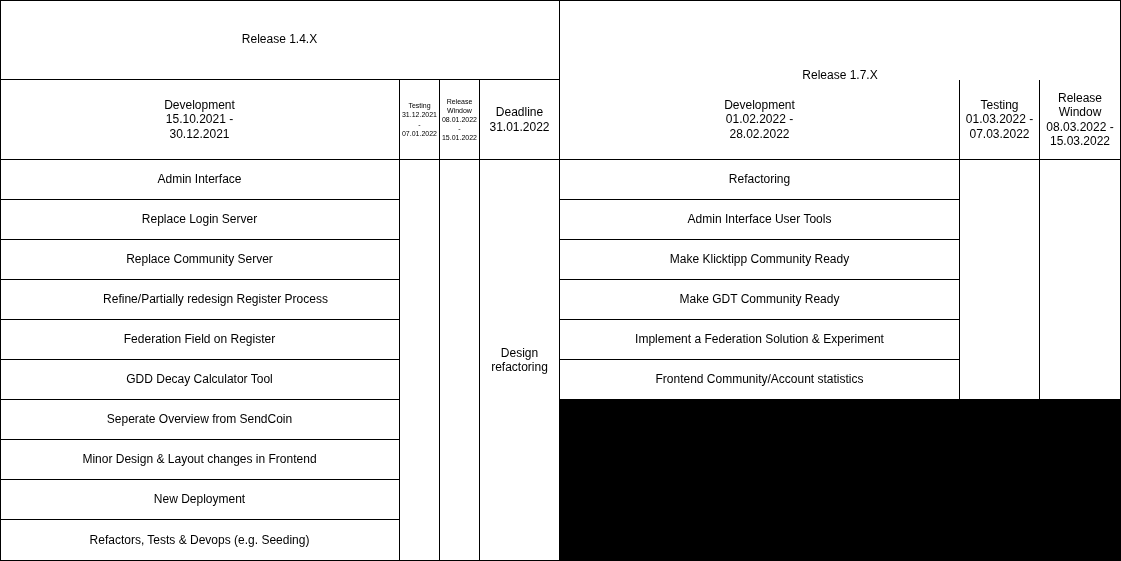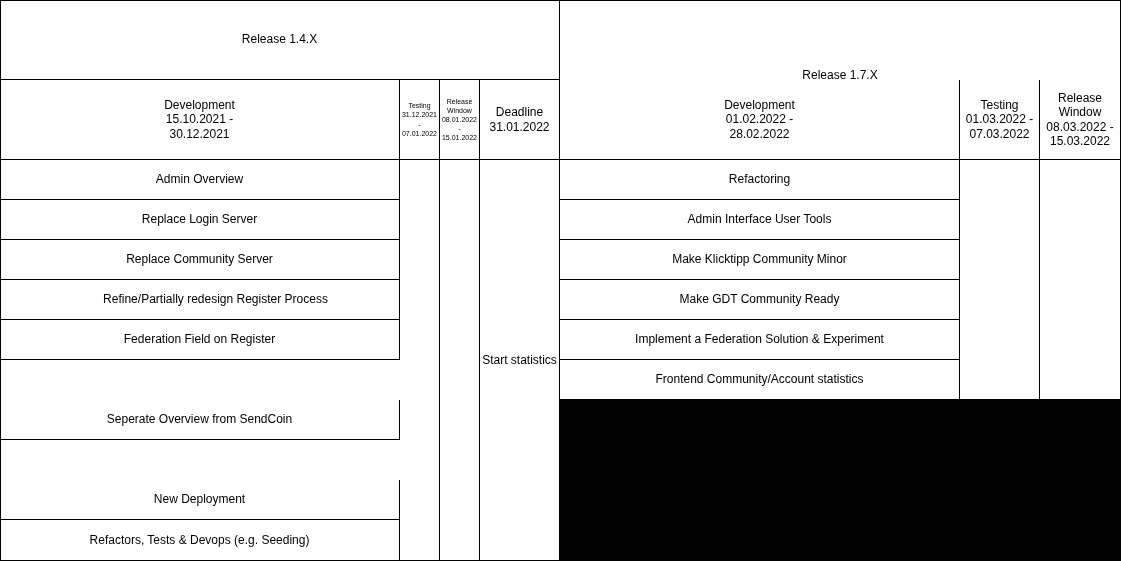--- a/index.html
+++ b/index.html
@@ -58,49 +58,51 @@
 -
 07.01.2022</div>
   <div class="cell small" style="left:440px; top:80px; width:40px; height:80px;">Release
 Window
 08.01.2022
 -
 15.01.2022</div>
   <div class="cell" style="left:480px; top:80px; width:80px; height:80px;">Deadline
 31.01.2022</div>
 
-  <div class="cell" style="left:0; top:160px; width:400px; height:40px;">Admin Overview</div>
+  <div class="cell" style="left:0; top:160px; width:400px; height:40px;">Admin Interface</div>
   <div class="cell" style="left:0; top:200px; width:400px; height:40px;">Replace Login Server</div>
   <div class="cell" style="left:0; top:240px; width:400px; height:40px;">Replace Community Server</div>
   <div class="cell" style="left:0; top:280px; width:400px; height:40px;padding-left:32px;">Refine/Partially redesign Register Process</div>
   <div class="cell" style="left:0; top:320px; width:400px; height:40px;">Federation Field on Register</div>
+  <div class="cell" style="left:0; top:360px; width:400px; height:40px;">GDD Decay Calculator Tool</div>
   <div class="cell" style="left:0; top:400px; width:400px; height:40px;">Seperate Overview from SendCoin</div>
+  <div class="cell" style="left:0; top:440px; width:400px; height:40px;">Minor Design &amp; Layout changes in Frontend</div>
   <div class="cell" style="left:0; top:480px; width:400px; height:40px;">New Deployment</div>
   <div class="cell" style="left:0; top:520px; width:400px; height:41px;">Refactors, Tests &amp; Devops (e.g. Seeding)</div>
 
   <div class="cell" style="left:400px; top:160px; width:40px; height:401px;"></div>
   <div class="cell" style="left:440px; top:160px; width:40px; height:401px;"></div>
-  <div class="cell" style="left:480px; top:160px; width:80px; height:401px;">Start statistics</div>
+  <div class="cell" style="left:480px; top:160px; width:80px; height:401px;">Design refactoring</div>
 
   <div class="cell" style="left:560px; top:0; width:561px; height:80px;margin-top:36px;">Release 1.7.X</div>
 
   <div class="cell" style="left:560px; top:80px; width:400px; height:80px;">Development
 01.02.2022 -
 28.02.2022</div>
   <div class="cell" style="left:960px; top:80px; width:80px; height:80px;">Testing
 01.03.2022 -
 07.03.2022</div>
   <div class="cell" style="left:1040px; top:80px; width:81px; height:80px;">Release
 Window
 08.03.2022 -
 15.03.2022</div>
 
   <div class="cell" style="left:560px; top:160px; width:400px; height:40px;">Refactoring</div>
   <div class="cell" style="left:560px; top:200px; width:400px; height:40px;">Admin Interface User Tools</div>
-  <div class="cell" style="left:560px; top:240px; width:400px; height:40px;">Make Klicktipp Community Minor</div>
+  <div class="cell" style="left:560px; top:240px; width:400px; height:40px;">Make Klicktipp Community Ready</div>
   <div class="cell" style="left:560px; top:280px; width:400px; height:40px;">Make GDT Community Ready</div>
   <div class="cell" style="left:560px; top:320px; width:400px; height:40px;">Implement a Federation Solution &amp; Experiment</div>
   <div class="cell" style="left:560px; top:360px; width:400px; height:40px;">Frontend Community/Account statistics</div>
 
   <div class="cell" style="left:960px; top:160px; width:80px; height:240px;"></div>
   <div class="cell" style="left:1040px; top:160px; width:81px; height:240px;"></div>
 
   <div class="black-box" style="left:560px; top:400px; width:561px; height:161px;"></div>
 
   <div class="outline"></div>

